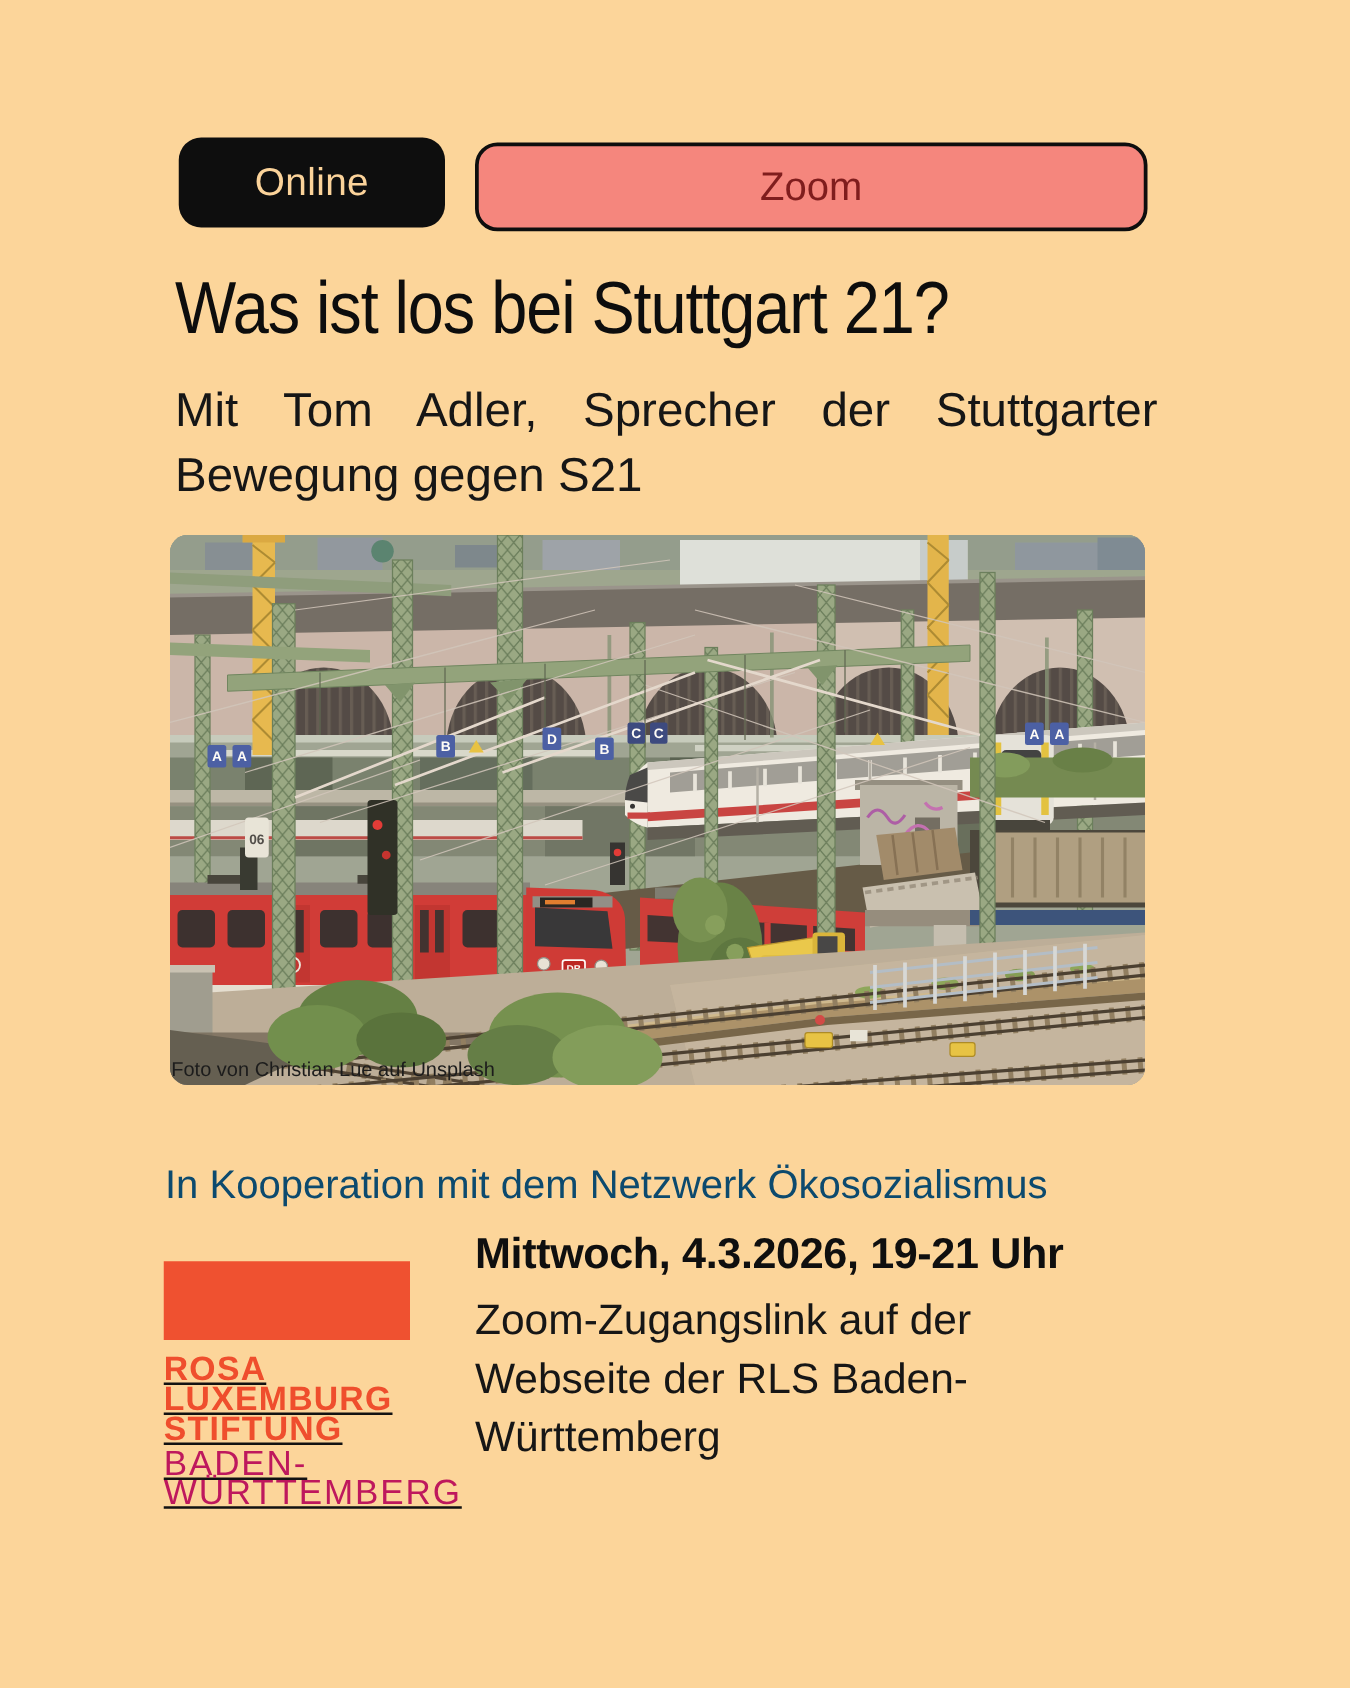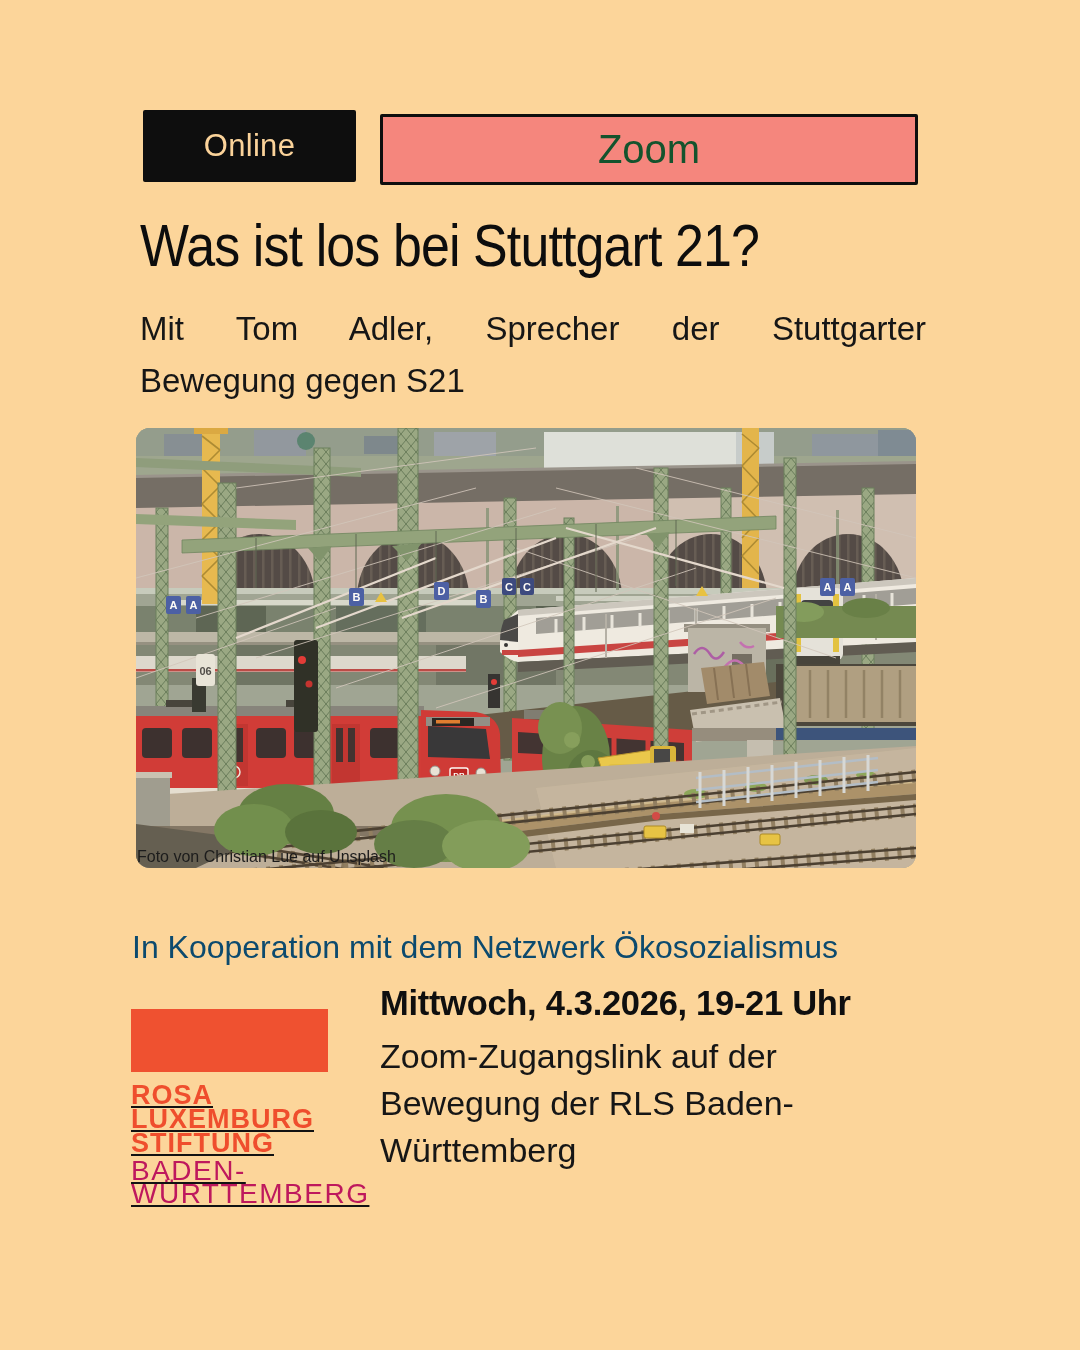--- a/index.html
+++ b/index.html
@@ -3,29 +3,29 @@
 <meta charset="utf-8">
 <style>
   html,body{margin:0;padding:0;background:#888;}
   .poster{
     position:relative;width:1080px;height:1350px;margin:0 auto;
     background:#FCD59A;overflow:hidden;
     font-family:"Liberation Sans",sans-serif;color:#121212;
   }
   .abs{position:absolute;}
   
-  .pill{box-sizing:border-box;display:flex;align-items:center;justify-content:center;border-radius:2px;}
+  .pill{box-sizing:border-box;display:flex;align-items:center;justify-content:center;border-radius:18px;}
   .pill-online{left:143px;top:110px;width:213px;height:72px;background:#0E0E0E;}
   .pill-online span{color:#FBD39A;font-size:31px;letter-spacing:.3px;}
   .pill-zoom{left:380px;top:114px;width:538px;height:71px;background:#F5867D;border:3px solid #0E0E0E;}
-  .pill-zoom span{color:#14532d;font-size:40px;text-align:center;}
+  .pill-zoom span{color:#7f1d1d;font-size:32px;text-align:center;}
   
   .title{left:140px;top:212px;width:880px;font-size:59px;font-weight:400;letter-spacing:-1px;color:#0D0D0D;white-space:nowrap;}
   .title>span{display:inline-block;transform:scaleX(.88);transform-origin:left center;}
-  .subtitle{left:140px;top:303px;width:786px;font-size:33px;line-height:52px;color:#161616;}
+  .subtitle{left:140px;top:303px;width:786px;font-size:38px;line-height:52px;color:#161616;}
   .subtitle .l1{text-align:justify;text-align-last:justify;}
   
   .photo{left:136px;top:428px;width:780px;height:440px;border-radius:14px;overflow:hidden;background:#9AA294;}
   .photo svg{display:block;}
   .credit{left:137px;top:848px;font-size:16px;color:#1c1c1c;}
   .koop{left:132px;top:929px;font-size:32px;color:#0c4a6e;}
   
   .logo{left:131px;top:1009px;width:240px;text-decoration:underline;}
   .logo-mark{width:197px;height:63px;background:#EF5130;}
   .logo-name{margin-top:11px;font-weight:700;font-size:27px;line-height:24px;letter-spacing:1px;color:#EF4E2D;}
@@ -397,17 +397,17 @@
     </div>
     <div class="logo-region">
       <div>BADEN-</div>
       <div>WÜRTTEMBERG</div>
     </div>
   </div>
 
   <div class="abs details">
     <div class="dt">Mittwoch, 4.3.2026, 19-21 Uhr</div>
     <div class="line">Zoom-Zugangslink auf der</div>
-    <div class="line">Bewegung der RLS Baden-</div>
+    <div class="line">Webseite der RLS Baden-</div>
     <div class="line">Württemberg</div>
   </div>
 
 </div>
 
 </body></html>

